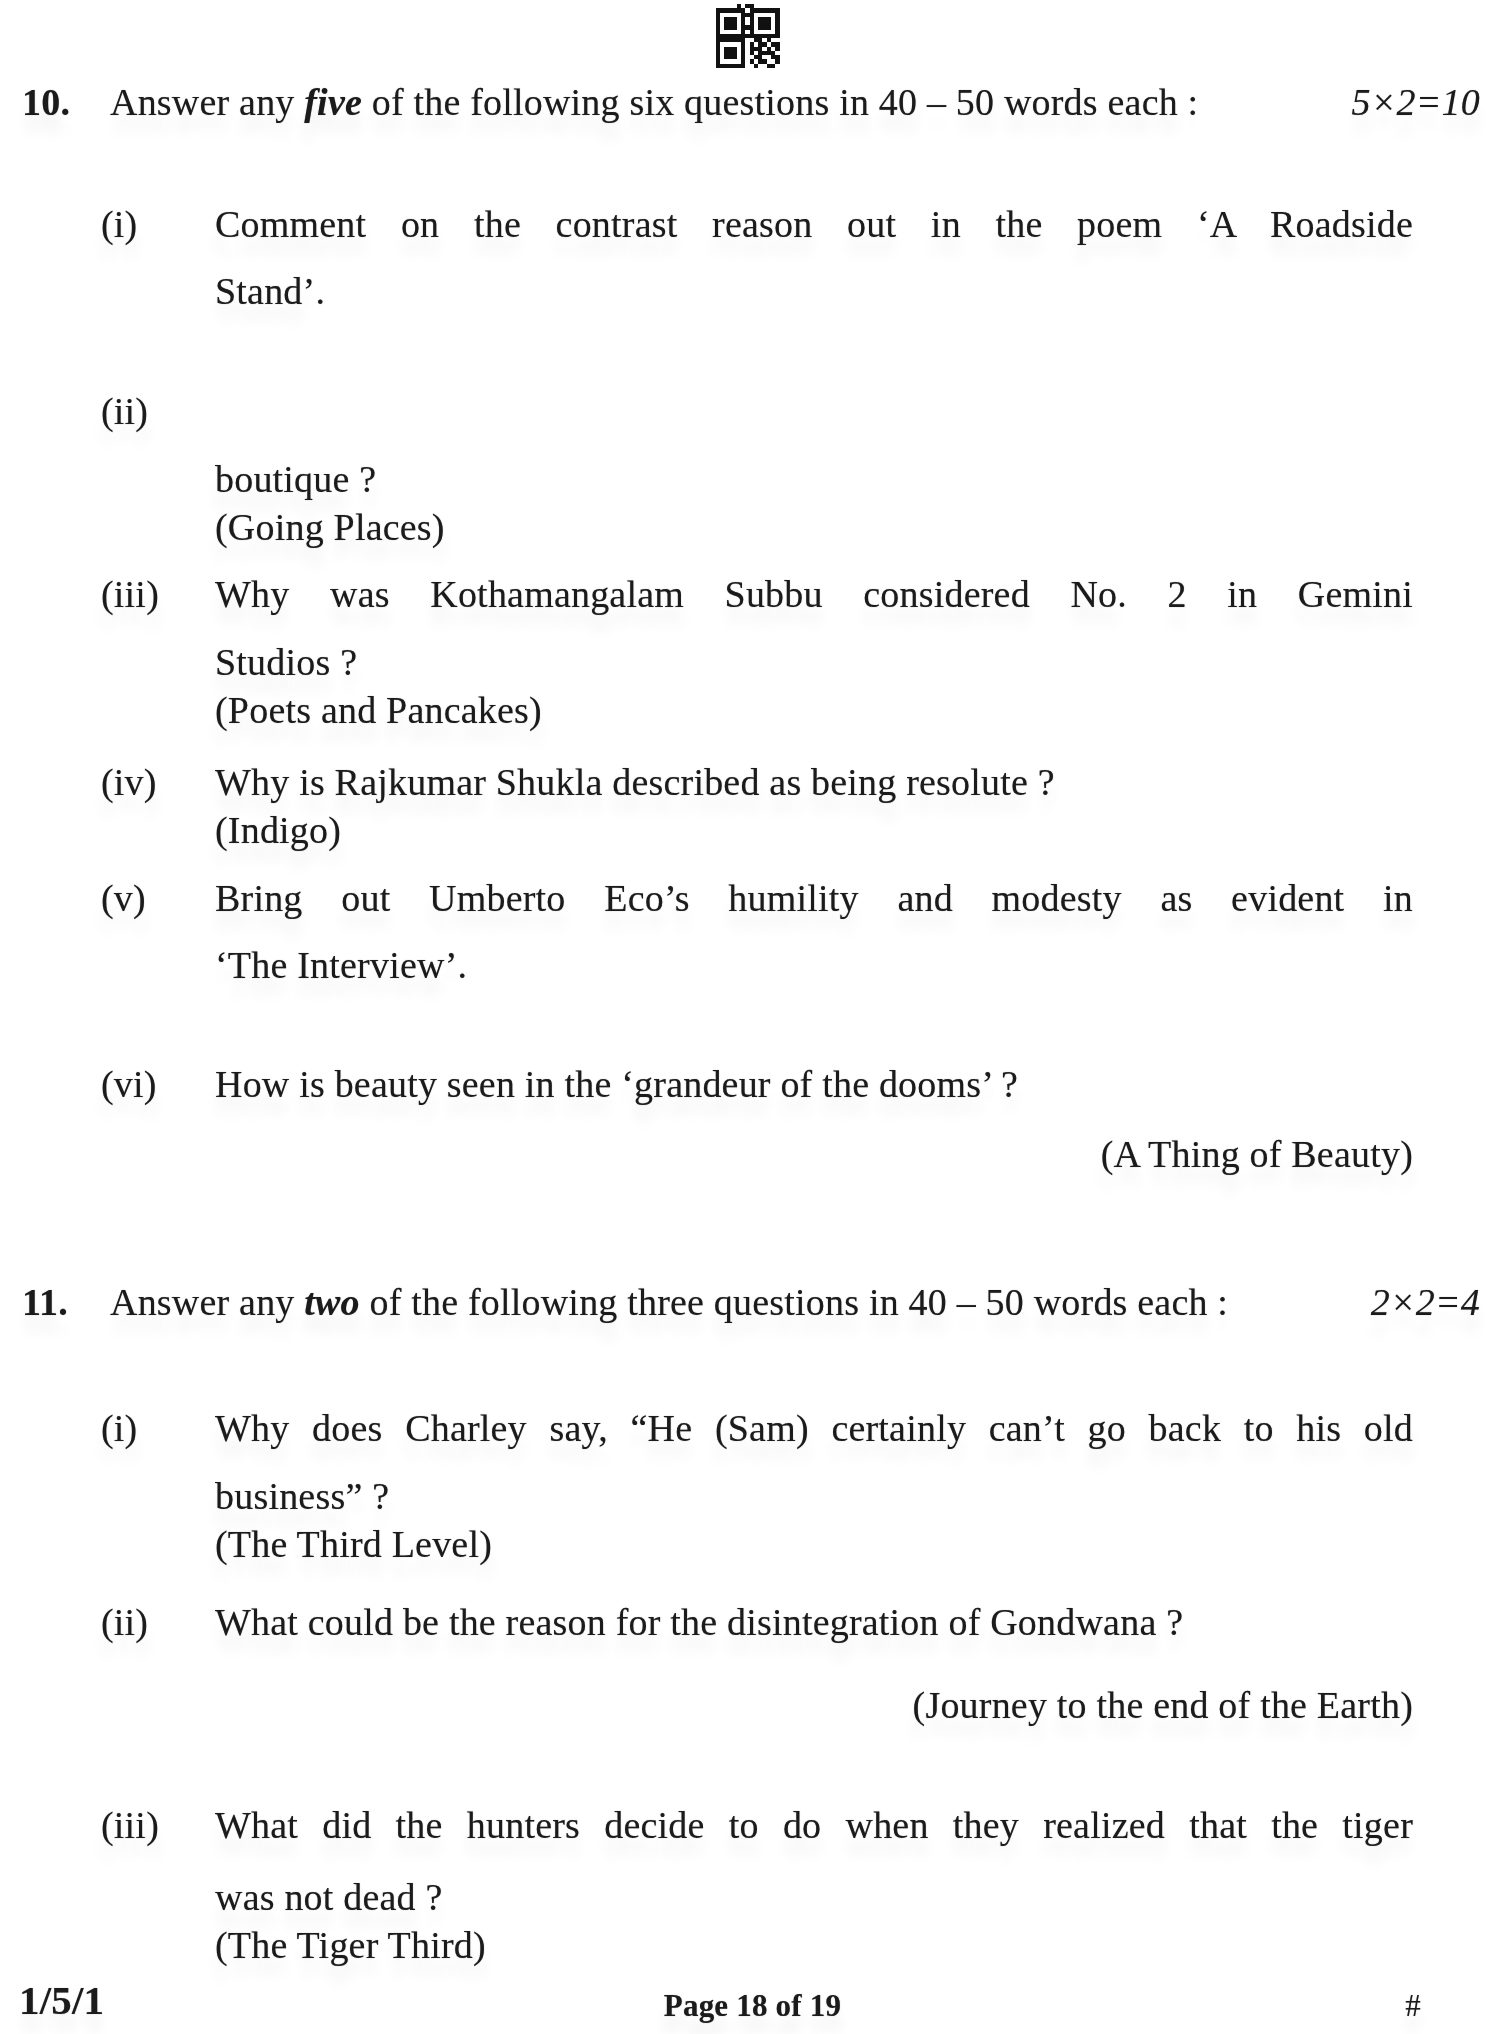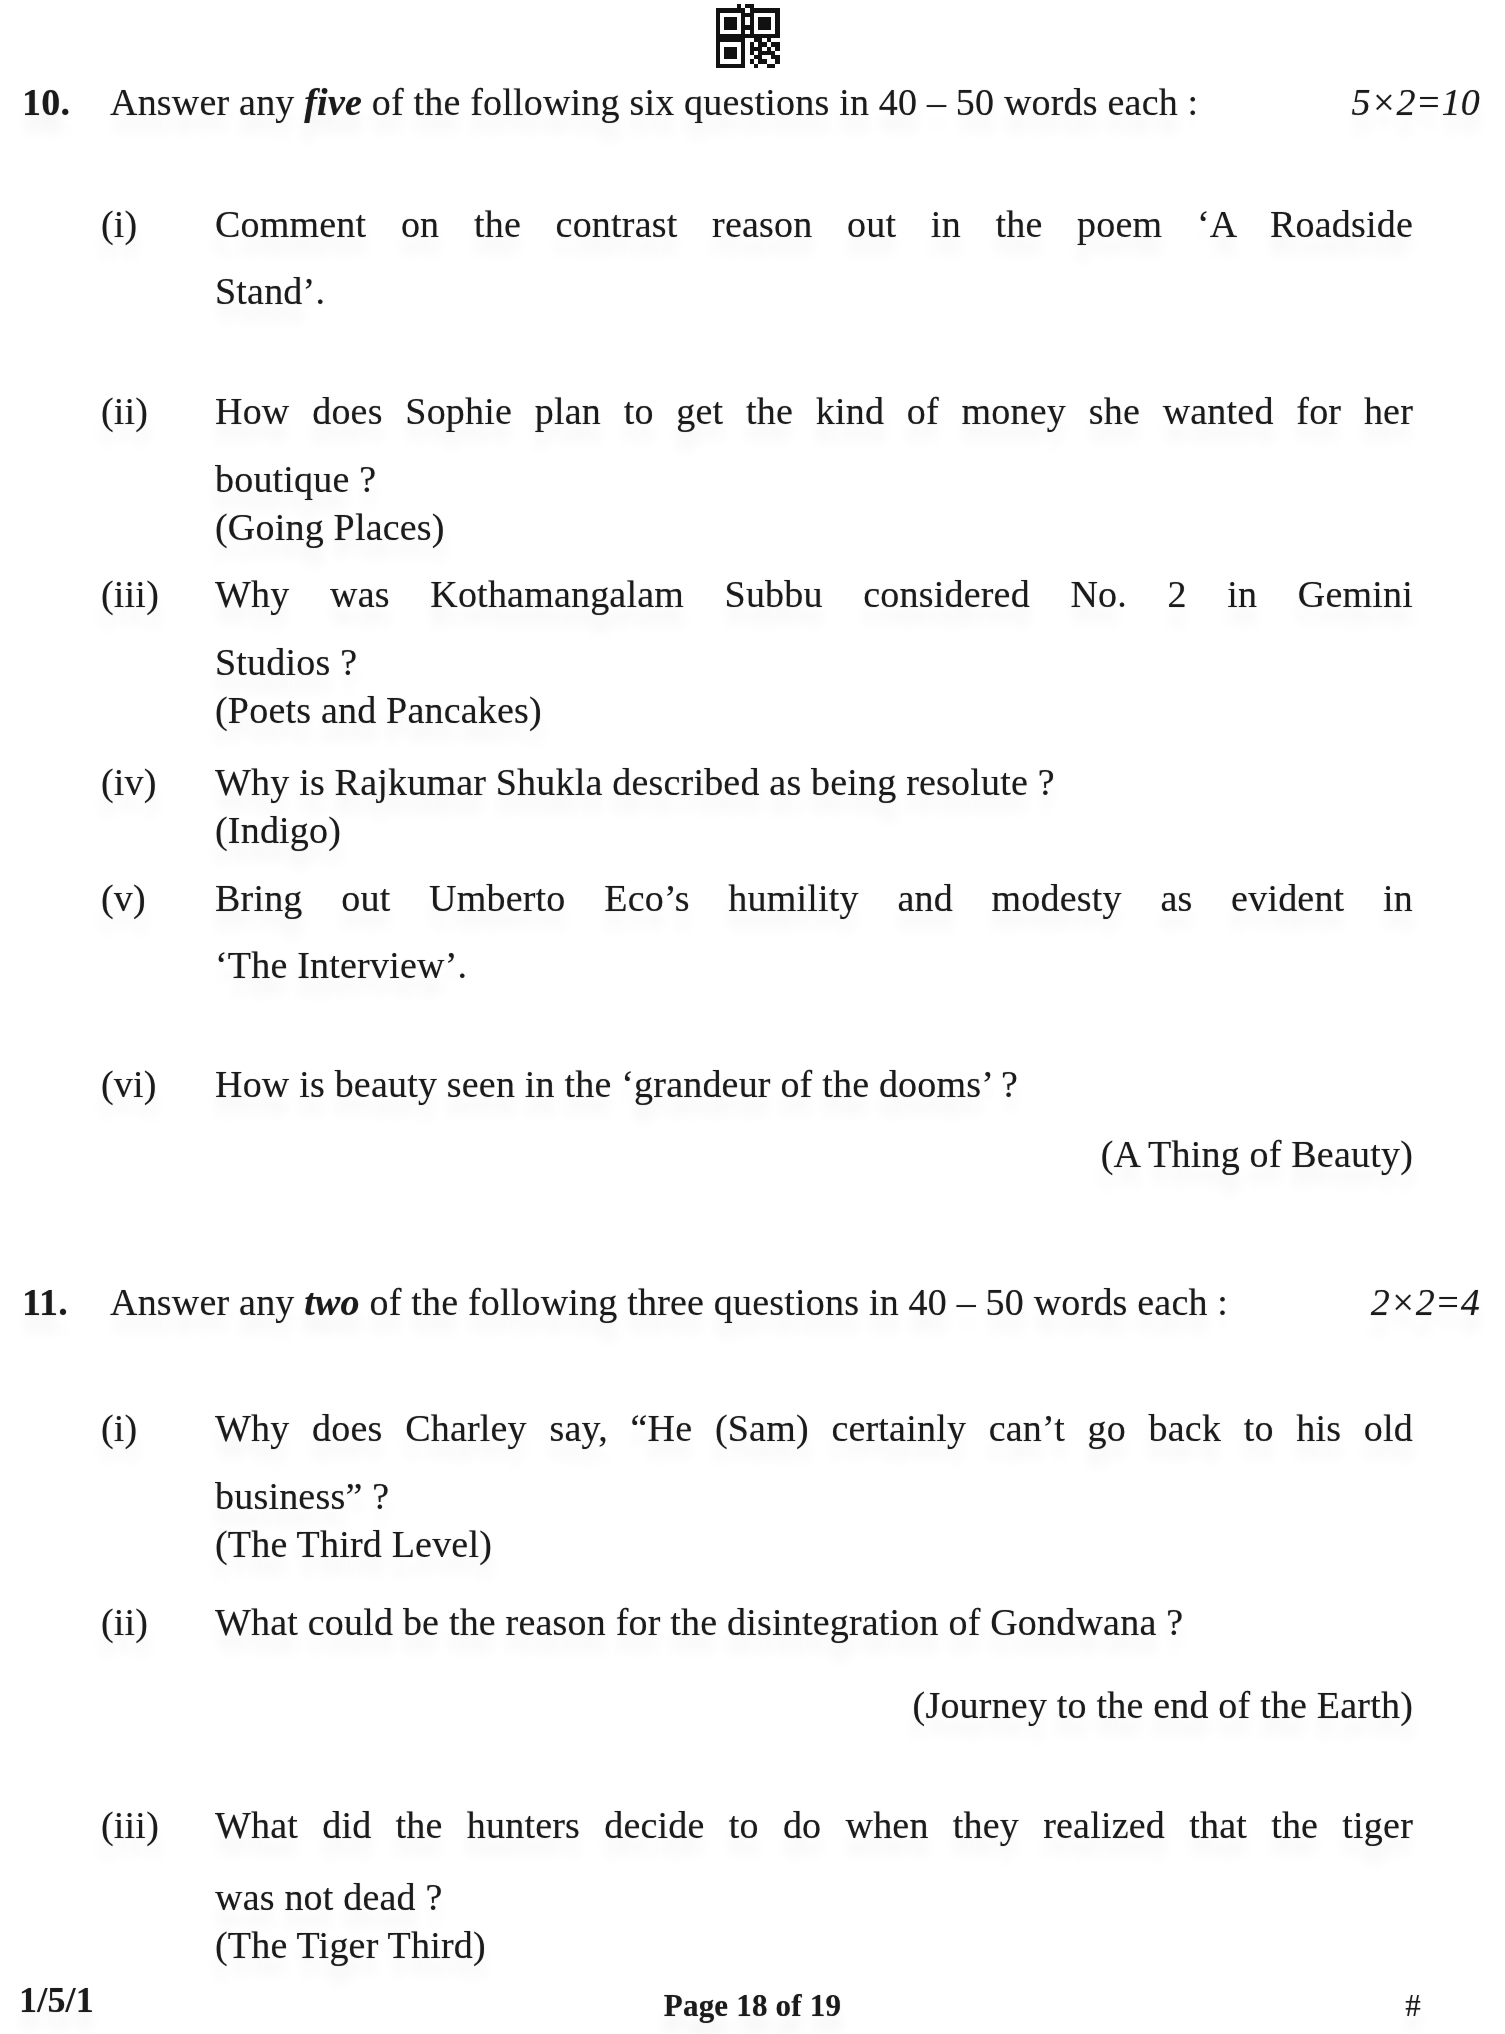--- a/index.html
+++ b/index.html
@@ -59,21 +59,21 @@
     justify-content: flex-end;
     align-items: baseline;
     flex-direction: column;
   }
   .line.split span { white-space: nowrap; }
   .line.right { text-align: right; }
   .f-left {
     position: absolute;
     left: 19px;
     top: 1976px;
-    font-size: 36px;
+    font-size: 41px;
     font-weight: bold;
     line-height: 48px;
   }
   .f-center {
     position: absolute;
     left: 0;
     top: 1984px;
     width: 100%;
     text-align: center;
     font-size: 31px;
@@ -138,21 +138,20 @@
     <span class="qnum">10.</span>
     <span class="qtext"><span>Answer any </span><span class="bi">five</span><span> of the following six questions in 40 – 50 words each :</span></span>
     <span class="marks">5×2=10</span>
   </div>
 
   <div class="label softtext" style="top:200px">(i)</div>
   <div class="line justify softtext" style="top:200px">Comment on the contrast reason out in the poem ‘A Roadside</div>
   <div class="line softtext" style="top:267px">Stand’.</div>
 
   <div class="label softtext" style="top:387px">(ii)</div>
-  <div class="line justify softtext" style="top:387px">How does Sophie plan to get the kind of money she wanted for her</div>
   <div class="line split softtext" style="top:455px">
     <span>boutique ?</span>
     <span>(Going Places)</span>
   </div>
 
   <div class="label softtext" style="top:570px">(iii)</div>
   <div class="line justify softtext" style="top:570px">Why was Kothamangalam Subbu considered No. 2 in Gemini</div>
   <div class="line split softtext" style="top:638px">
     <span>Studios ?</span>
     <span>(Poets and Pancakes)</span>

